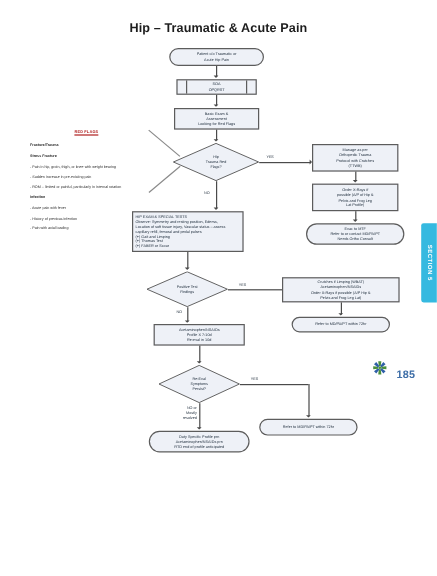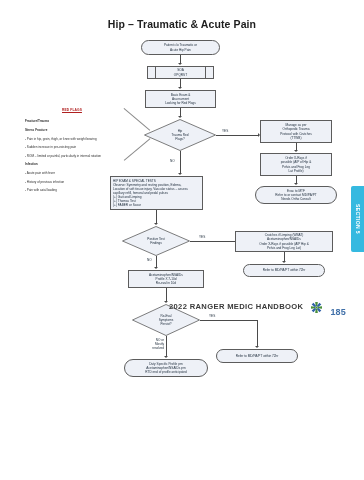--- a/index.html
+++ b/index.html
@@ -353,21 +353,20 @@
 
   <div class="node term" style="left:124px; top:359px; width:84px; height:18px;">Duty Specific Profile prn
 Acetaminophen/NSAIDs prn
 RTD end of profile anticipated</div>
 
   <div class="section-tab">
     <span>SECTION 5</span>
   </div>
 
   <div class="footer">
-    <div class="footer-text">2022 RANGER MEDIC HANDBOOK</div>
     <div class="footer-logo">
       <svg viewBox="0 0 26 26" width="13" height="13" aria-hidden="true">
         <g transform="translate(13,13)">
           <g transform="rotate(0)">
             <path d="M -2.6 -11 L 2.6 -11 L 1.6 -2.6 L -1.6 -2.6 Z" fill="#4a8f3c"></path>
           </g>
           <g transform="rotate(45)">
             <path d="M -2.6 -11 L 2.6 -11 L 1.6 -2.6 L -1.6 -2.6 Z" fill="#2f5fa8"></path>
           </g>
           <g transform="rotate(90)">

